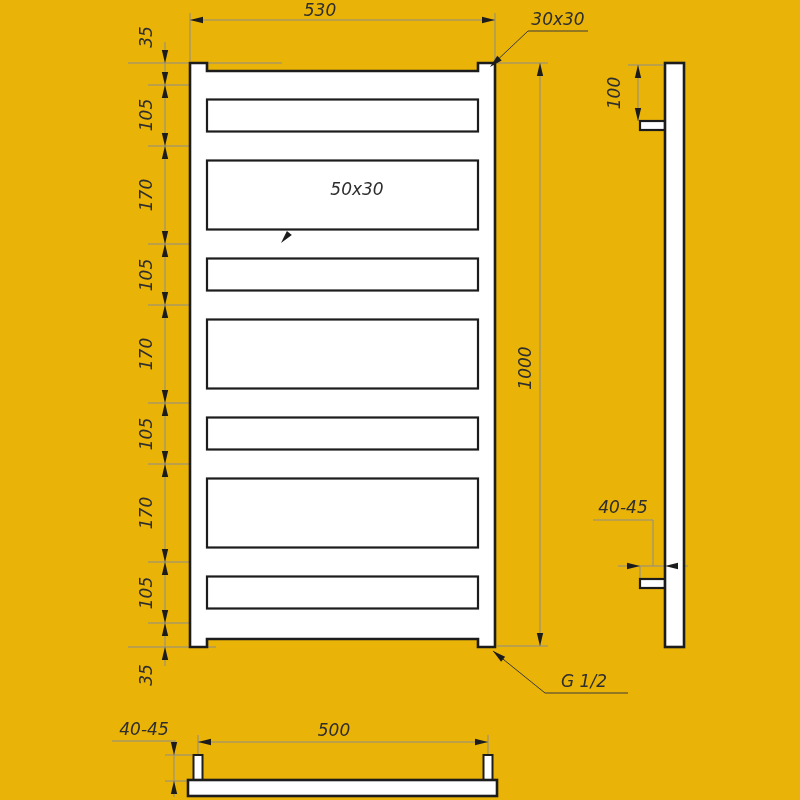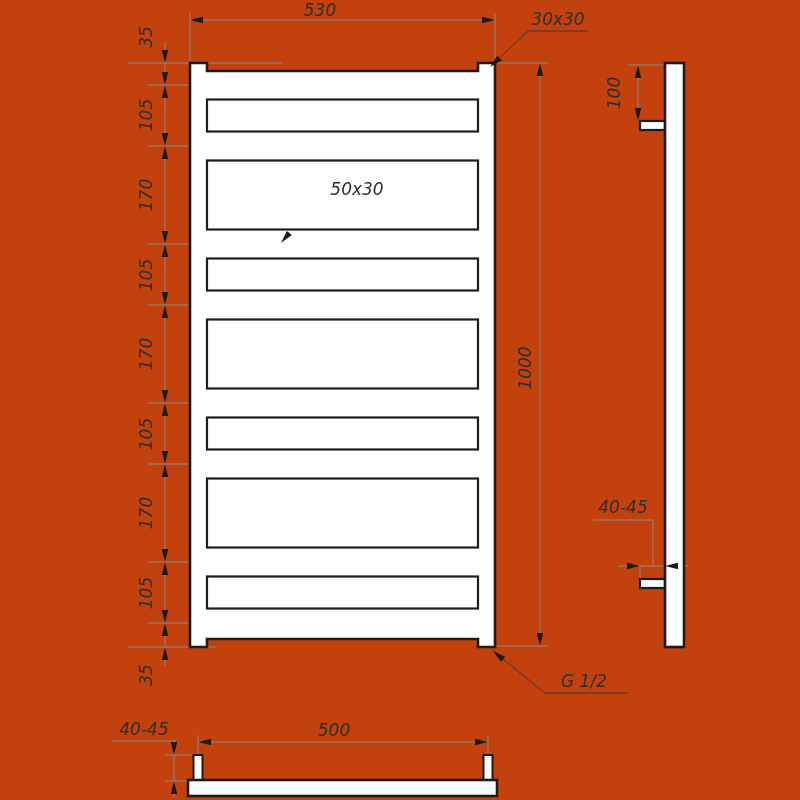--- a/index.html
+++ b/index.html
@@ -1,16 +1,16 @@
 <!DOCTYPE html>
 <html><head>
 <meta charset="utf-8">
 <style>
   html,body{margin:0;padding:0;background:#ffffff;}
-  .stage{position:relative;width:800px;height:800px;background:#c2410c;overflow:hidden;
+  .stage{position:relative;width:800px;height:800px;background:#eab308;overflow:hidden;
          font-family:"DejaVu Sans", sans-serif;}
   svg{display:block}
   .dimtext{font-family:"DejaVu Sans", sans-serif;font-style:italic;font-size:17px;fill:#2e2e2e;}
 </style>
 </head>
 <body>
 
 <div class="stage">
 <svg width="800" height="800" viewBox="0 0 800 800">
   <defs>

